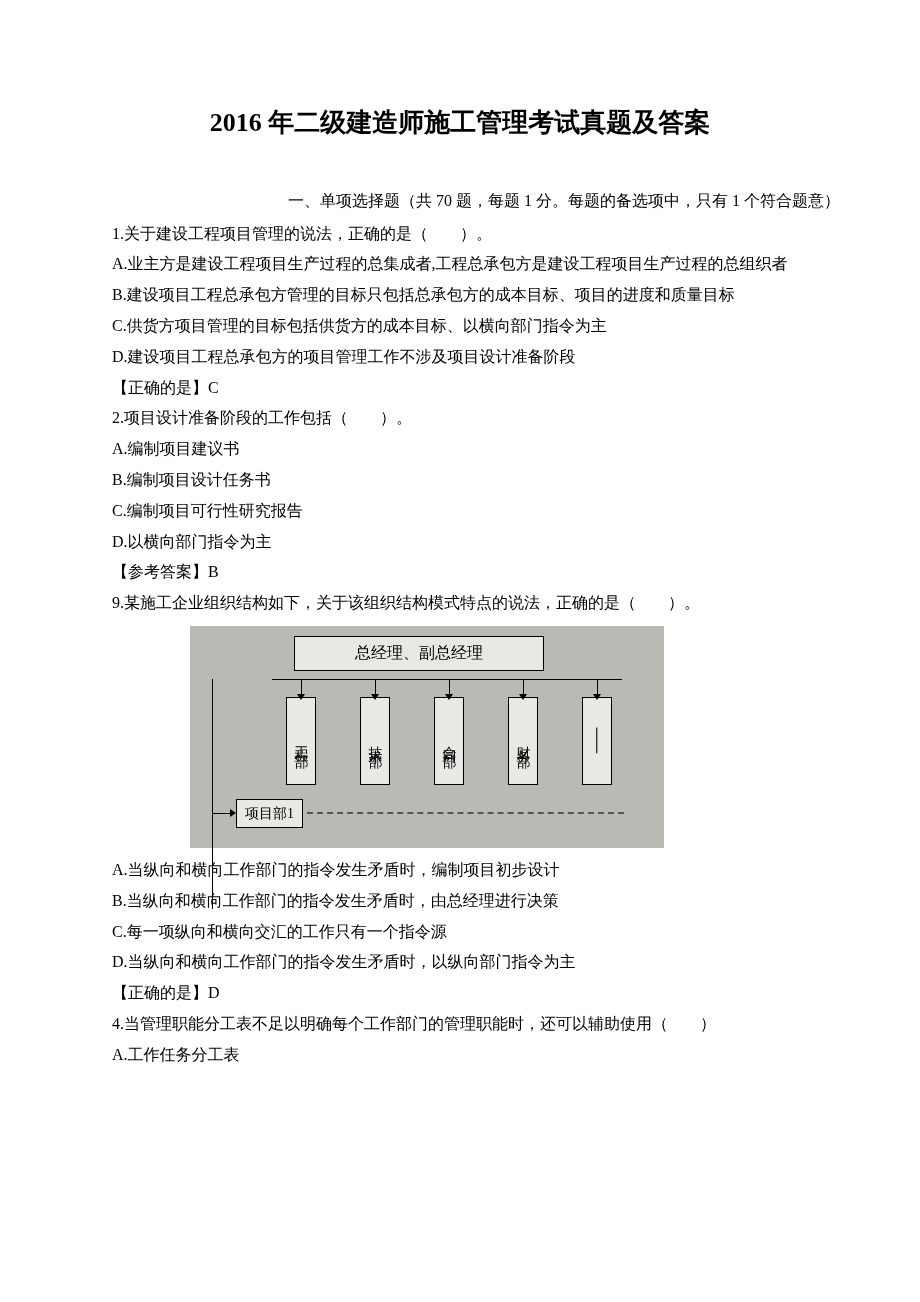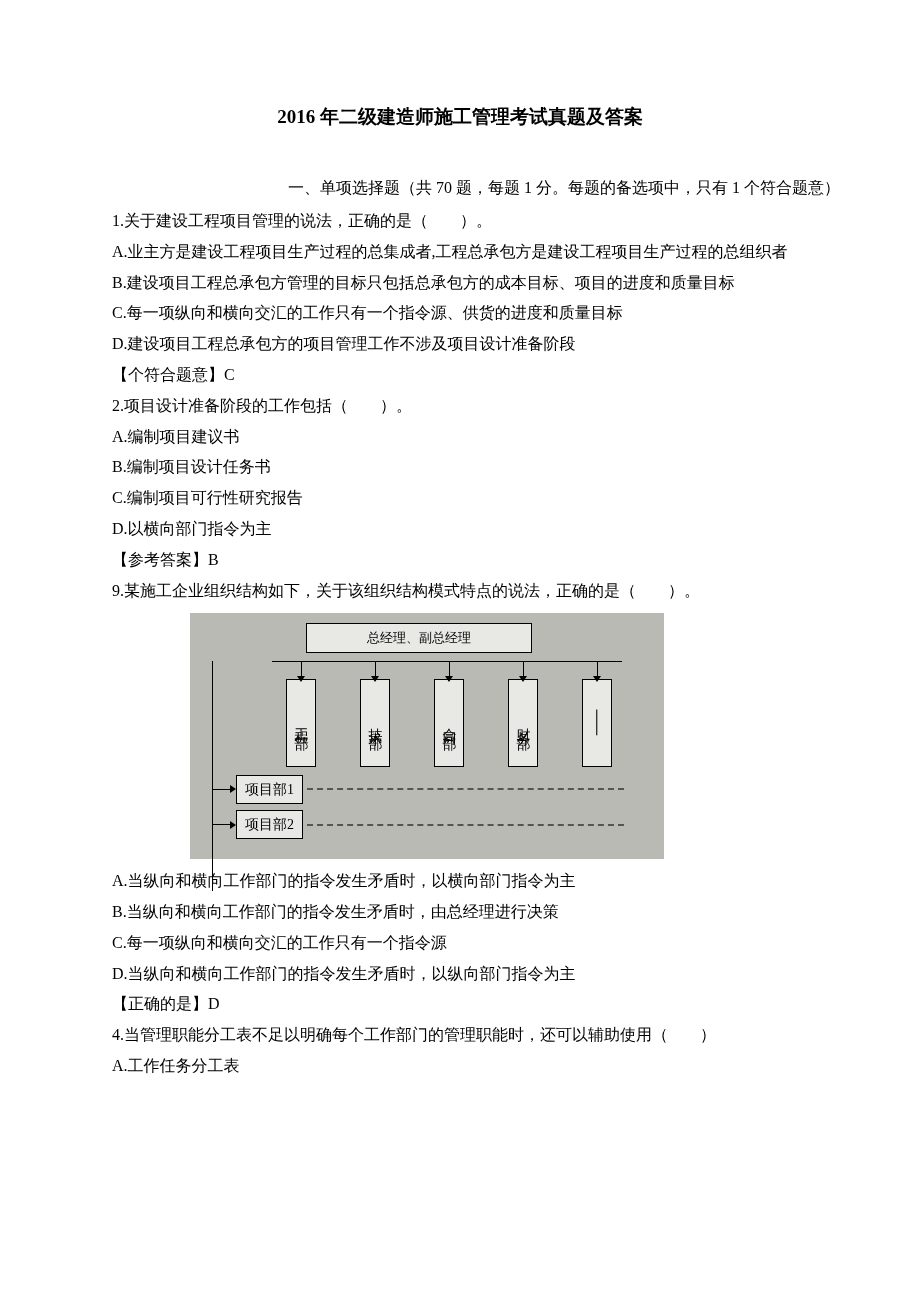--- a/index.html
+++ b/index.html
@@ -7,21 +7,21 @@
       background: #ffffff;
       font-family: "SimSun", "宋体", serif;
       font-size: 16px;
       line-height: 1.8;
       color: #000;
       padding: 100px 80px 60px 80px;
       width: 920px;
     }
     .title {
       text-align: center;
-      font-size: 19px;
+      font-size: 26px;
       font-weight: bold;
       margin-bottom: 40px;
       font-family: "SimSun", "宋体", serif;
     }
     .section-header {
       text-indent: 2em;
       margin-bottom: 4px;
       text-align: right;
     }
     .para {
@@ -38,21 +38,21 @@
       display: inline-block;
       position: relative;
     }
     .d-top-box {
       border: 1px solid #000;
       background: #e8e9e4;
       padding: 2px 60px;
       margin: 0 auto 8px auto;
       width: fit-content;
       font-family: "SimSun", serif;
-      font-size: 13px;
+      font-size: 16px;
     }
     .d-row1 {
       display: flex;
       justify-content: center;
       gap: 0;
       position: relative;
     }
     .d-hbar-top {
       position: absolute;
       top: 0;
@@ -99,20 +99,21 @@
     }
     .d-left-col {
       position: absolute;
       left: 8px;
       top: 0;
       width: 1px;
       height: 230px;
       background: #000;
     }
     .d-projects {
+      margin-top: 6px;
     }
     .d-proj-row {
       display: flex;
       align-items: center;
       margin-bottom: 6px;
       position: relative;
     }
     .d-proj-box {
       border: 1px solid #000;
       background: #e8e9e4;
@@ -148,23 +149,23 @@
 </head>
 <body>
 
 <h1 class="title">2016 年二级建造师施工管理考试真题及答案</h1>
 
 <p class="section-header">一、单项选择题（共 70 题，每题 1 分。每题的备选项中，只有 1 个符合题意）</p>
 
 <p class="para">1.关于建设工程项目管理的说法，正确的是（　　）。</p>
 <p class="para">A.业主方是建设工程项目生产过程的总集成者,工程总承包方是建设工程项目生产过程的总组织者</p>
 <p class="para">B.建设项目工程总承包方管理的目标只包括总承包方的成本目标、项目的进度和质量目标</p>
-<p class="para">C.每一项纵向和横向交汇的工作只有一个指令源、供货的进度和质量目标</p>
+<p class="para">C.供货方项目管理的目标包括供货方的成本目标、以横向部门指令为主</p>
 <p class="para">D.建设项目工程总承包方的项目管理工作不涉及项目设计准备阶段</p>
-<p class="para">【个符合题意】C</p>
+<p class="para">【正确的是】C</p>
 
 <p class="para">2.项目设计准备阶段的工作包括（　　）。</p>
 <p class="para">A.编制项目建议书</p>
 <p class="para">B.编制项目设计任务书</p>
 <p class="para">C.编制项目可行性研究报告</p>
 <p class="para">D.以横向部门指令为主</p>
 <p class="para">【参考答案】B</p>
 
 <p class="para">9.某施工企业组织结构如下，关于该组织结构模式特点的说法，正确的是（　　）。</p>
 
@@ -198,31 +199,25 @@
             <span class="dots-vert">⸺</span>
           </div>
       </div>
       <div class="d-projects">
         <div class="d-proj-row">
           <div class="d-proj-hline"></div>
             <div class="d-proj-arrow"></div>
           <div class="d-proj-box" style="margin-left:0;">项目部1</div>
           <div class="d-proj-dash"></div>
         </div>
-        <div class="d-proj-row">
-          <div class="d-proj-hline"></div>
-            <div class="d-proj-arrow"></div>
-          <div class="d-proj-box" style="margin-left:0;">项目部2</div>
-          <div class="d-proj-dash"></div>
-        </div>
       </div>
     </div>
   </div>
 </div>
 
-<p class="para">A.当纵向和横向工作部门的指令发生矛盾时，以横向部门指令为主</p>
+<p class="para">A.当纵向和横向工作部门的指令发生矛盾时，编制项目初步设计</p>
 <p class="para">B.当纵向和横向工作部门的指令发生矛盾时，由总经理进行决策</p>
 <p class="para">C.每一项纵向和横向交汇的工作只有一个指令源</p>
 <p class="para">D.当纵向和横向工作部门的指令发生矛盾时，以纵向部门指令为主</p>
 <p class="para">【正确的是】D</p>
 
 <p class="para">4.当管理职能分工表不足以明确每个工作部门的管理职能时，还可以辅助使用（　　）</p>
 <p class="para">A.工作任务分工表</p>
 
 </body></html>

